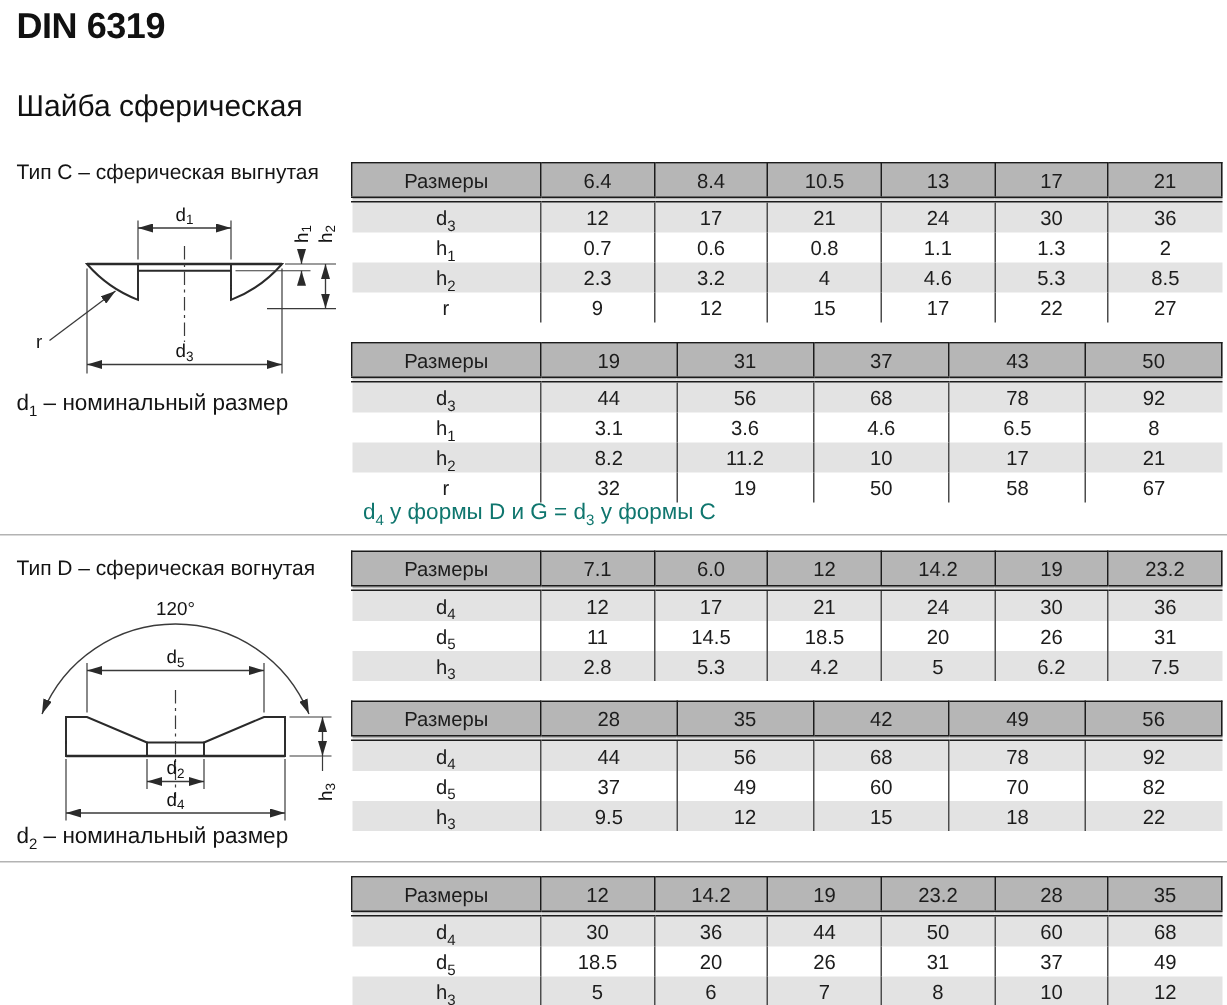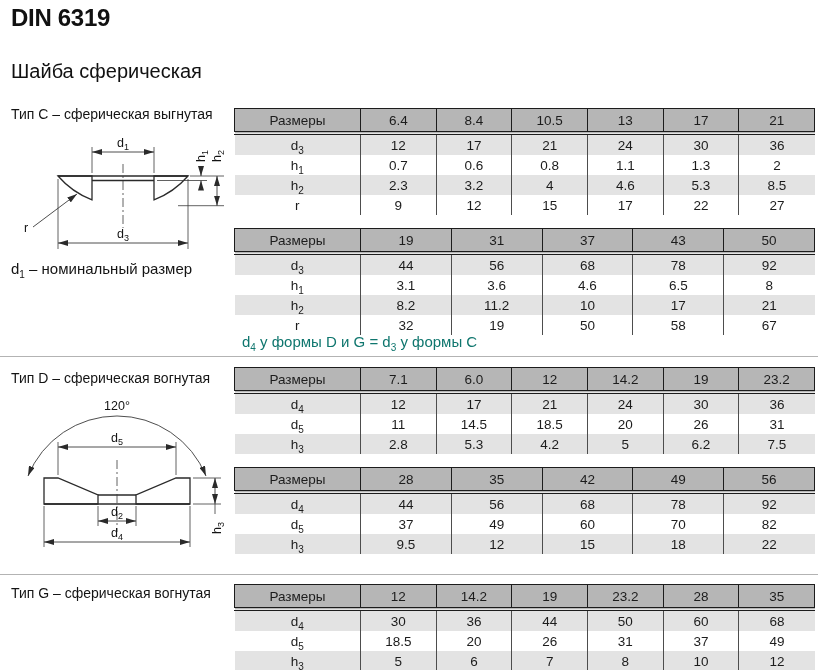--- a/index.html
+++ b/index.html
@@ -378,24 +378,26 @@
           <td><span>h</span><sub>3</sub></td>
           <td>9.5</td>
           <td>12</td>
           <td>15</td>
           <td>18</td>
           <td>22</td>
         </tr>
       </tbody>
     </table>
 
+  <div class="caption" style="top:549px">
+    <span>d</span><sub>2</sub><span> – номинальный размер</span>
+  </div>
 
   <div class="divider" style="top:574px"></div>
 
-  <div class="section-label" style="top:585px">Тип G – сферическая вогнутая</div>
 
   <table class="dim-table" style="top:584px">
       <colgroup>
         <col style="width: 126px;">
         <col>
         <col>
         <col>
         <col>
         <col>
         <col>

